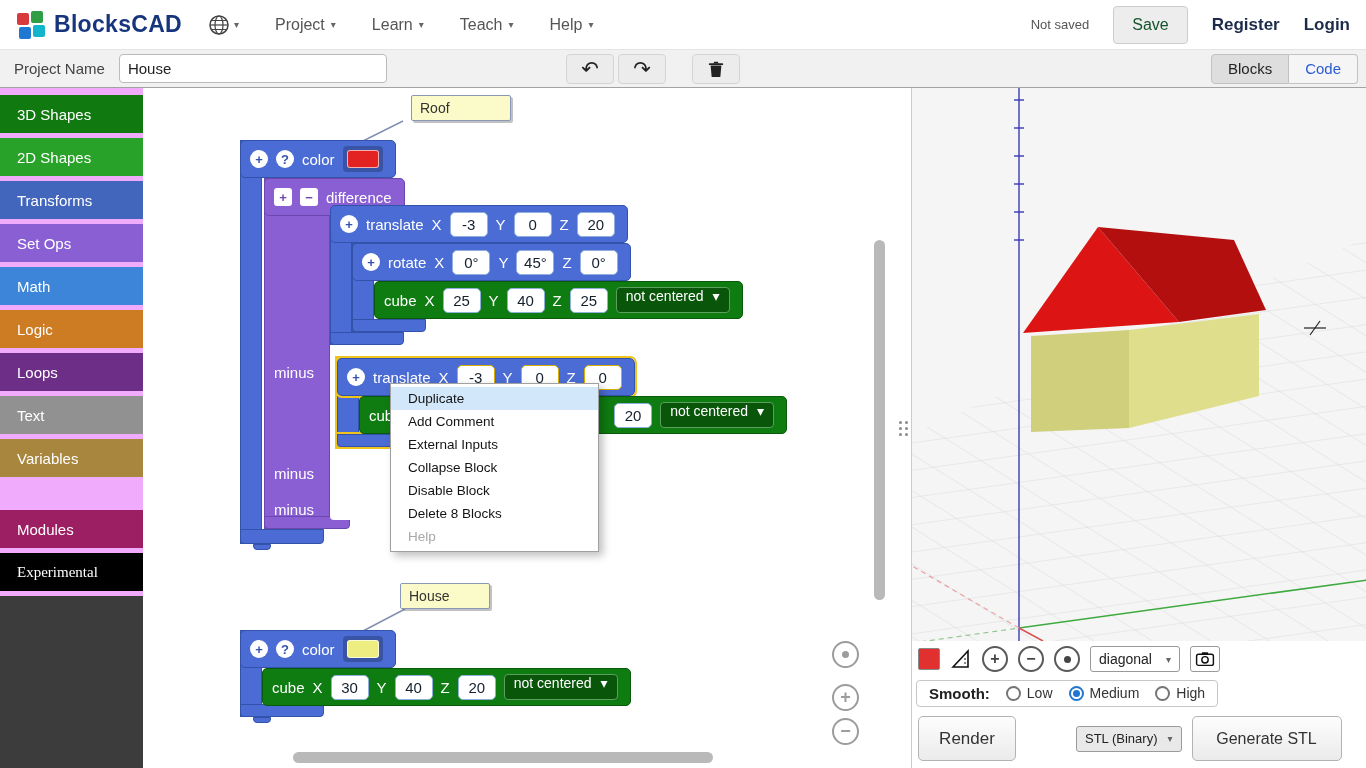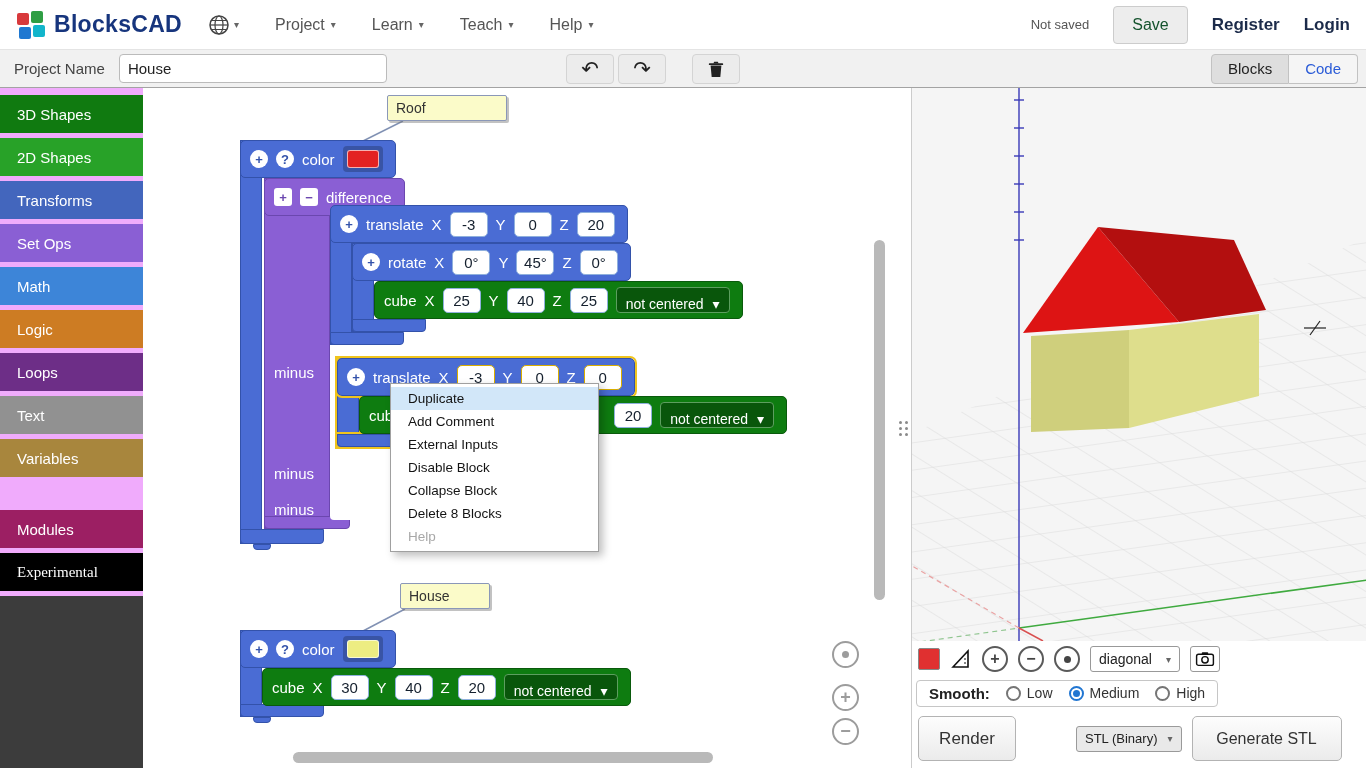--- a/index.html
+++ b/index.html
@@ -48,21 +48,21 @@
   .b-purple{background:#8a5fd4;border:1px solid #6b47af}
   .b-green{background:#0e7c10;border:1px solid #0a5a0c}
   .spine{position:absolute;z-index:3}
   .bar{position:absolute;z-index:4;border-radius:0 0 4px 4px}
   .mut{width:18px;height:18px;border-radius:50%;background:#fff;display:flex;align-items:center;justify-content:center;font-size:13px;font-weight:bold;flex:0 0 auto;cursor:pointer}
   .mut.sq{border-radius:3px}
   .c-blue{color:#3352aa}
   .c-purple{color:#6b47af}
   .fld{background:#fff;border:1px solid #8fb0dd;border-radius:5px;min-width:38px;height:25px;display:flex;align-items:center;justify-content:center;color:#15202e;font-size:15px;padding:0 6px;cursor:text}
   .fld.gold{border-color:#d9ae00}
-  .dd{background:#09560b;border:1px solid #5d9e5f;border-radius:4px;height:26px;display:flex;align-items:flex-end;gap:9px;padding:0 9px;font-size:14px;color:#fff;cursor:pointer}
+  .dd{background:#09560b;border:1px solid #5d9e5f;border-radius:4px;height:26px;display:flex;align-items:flex-start;gap:9px;padding:0 9px;font-size:14px;color:#fff;cursor:pointer}
   .swatch-holder{background:rgba(0,0,0,.22);border-radius:4px;padding:4px;display:flex;cursor:pointer}
   .swatch{width:32px;height:18px;border-radius:3px;border:1px solid rgba(255,255,255,.65)}
   .comment{position:absolute;background:#fbfbc9;border:1px solid #8a97b8;box-shadow:2px 2px 0 rgba(120,120,120,.45);border-radius:2px;font-size:14px;color:#333;padding:4px 8px;z-index:6;cursor:text}
   .minus{position:absolute;color:#fff;font-size:15px;z-index:5}
   .socket{position:absolute;width:34px;height:18px;background:#fff;border-radius:4px;z-index:5}
   .socket::after{content:"";position:absolute;left:7px;top:-3px;width:10px;height:6px;background:#fff;border-radius:2px}
   .sel{outline:2px solid #f0c41c}
   .connectors{position:absolute;left:0;top:0;z-index:2;pointer-events:none}
 
   
@@ -209,21 +209,21 @@
     <div class="sidebar-fill"></div>
   </aside>
 
   <div class="canvas">
 
     <svg class="connectors" width="753" height="680">
       <line x1="260" y1="33" x2="220" y2="53" stroke="#8191b3" stroke-width="1.5"></line>
       <line x1="262" y1="521" x2="220" y2="543" stroke="#8191b3" stroke-width="1.5"></line>
     </svg>
 
-    <div class="comment" style="left:244px;top:7px;width:120px">Roof</div>
+    <div class="comment" style="left:268px;top:7px;width:100px">Roof</div>
 
     <div class="spine b-blue" style="left:97px;top:52px;width:22px;height:404px"></div>
     <div class="blk b-blue" style="left:97px;top:52px">
       <span class="mut c-blue">+</span>
       <span class="mut c-blue">?</span>
       <span>color</span>
       <span class="swatch-holder">
           <span class="swatch" style="background: rgb(227, 34, 34);"></span>
         </span>
     </div>
@@ -303,22 +303,22 @@
 
     <span class="minus" style="left:131px;top:377px">minus</span>
     <div class="socket" style="left:187px;top:378px"></div>
     <span class="minus" style="left:131px;top:413px">minus</span>
     <div class="socket" style="left:187px;top:414px"></div>
 
     <div class="ctx">
       <div class="ctx-item hov">Duplicate</div>
       <div class="ctx-item">Add Comment</div>
       <div class="ctx-item">External Inputs</div>
+      <div class="ctx-item">Collapse Block</div>
       <div class="ctx-item">Disable Block</div>
-      <div class="ctx-item">Collapse Block</div>
       <div class="ctx-item">Delete 8 Blocks</div>
       <div class="ctx-item dis">Help</div>
     </div>
 
     <div class="comment" style="left:257px;top:495px;width:90px">House</div>
     <div class="spine b-blue" style="left:97px;top:542px;width:22px;height:87px"></div>
     <div class="blk b-blue" style="left:97px;top:542px">
       <span class="mut c-blue">+</span>
       <span class="mut c-blue">?</span>
       <span>color</span>

